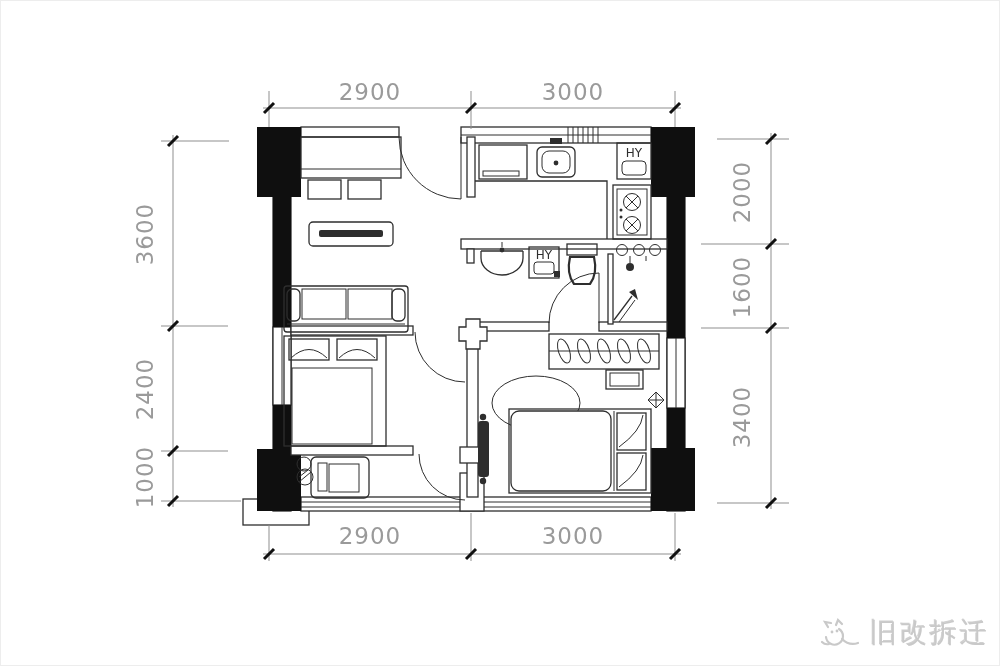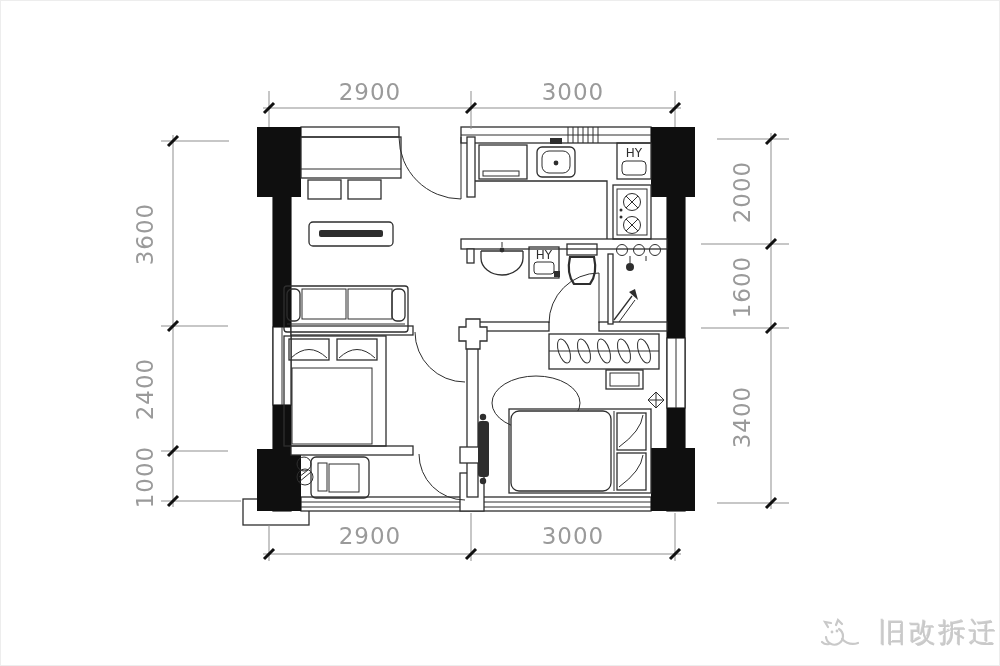--- a/index.html
+++ b/index.html
@@ -14,21 +14,21 @@
   .ln{fill:none;stroke:var(--line);stroke-width:1.3;}
   .lt{fill:none;stroke:var(--line);stroke-width:1;}
   .bold{fill:none;stroke:var(--line);stroke-width:2.2;}
   .white{fill:#ffffff;stroke:var(--line);stroke-width:1.3;}
   .wall{fill:var(--wall);stroke:none;}
   .dark{fill:var(--line);stroke:none;}
   .dim{fill:none;stroke:var(--dim-line);stroke-width:1;}
   .tick{fill:none;stroke:#111;stroke-width:3;}
   .dimtext{font:23px "DejaVu Sans", sans-serif;fill:var(--dim-text);letter-spacing:1px;}
   .applabel{font:12px "DejaVu Sans", sans-serif;fill:var(--line);}
-  .watermark{position:absolute;left:818px;top:614px;display:flex;align-items:center;gap:18px;
+  .watermark{position:absolute;left:818px;top:614px;display:flex;align-items:center;gap:9px;
     color:var(--watermark);font-size:27px;letter-spacing:3px;
     text-shadow:1px 1px 0 #ffffff,-1px -1px 0 rgba(170,170,170,.55);user-select:none;}
   .wm-icon{position:static;width:42px;height:36px;}
 </style>
 </head>
 <body>
 
 <div id="stage">
 <svg width="1000" height="666" viewBox="0 0 1000 666">
 

